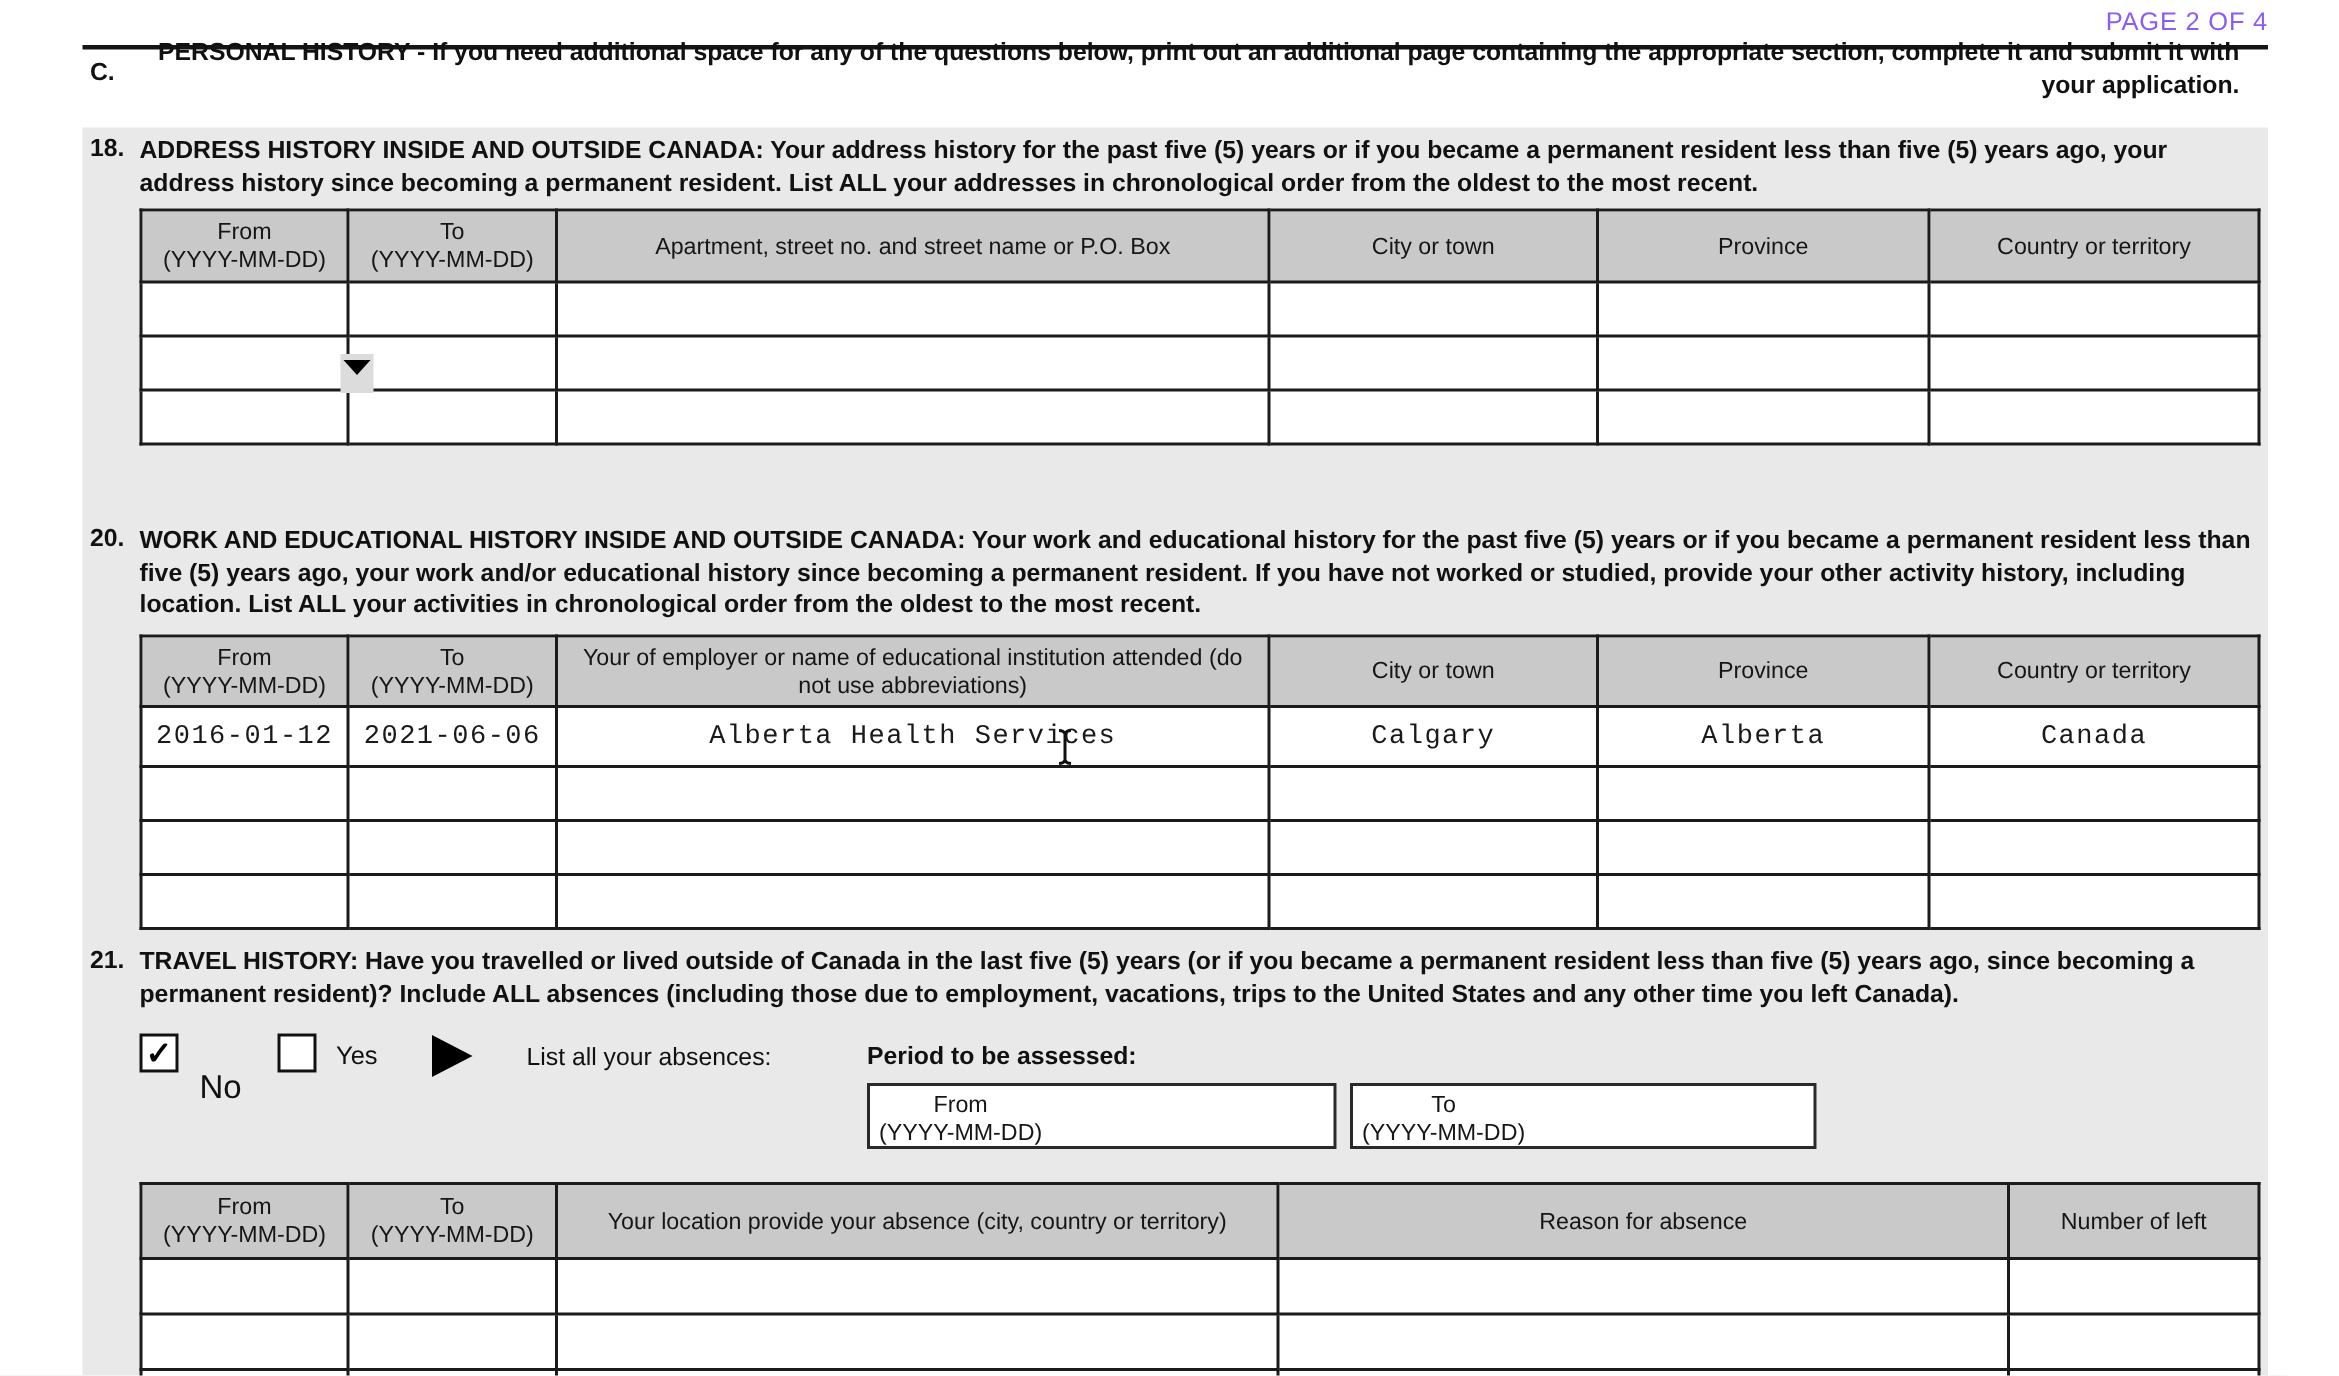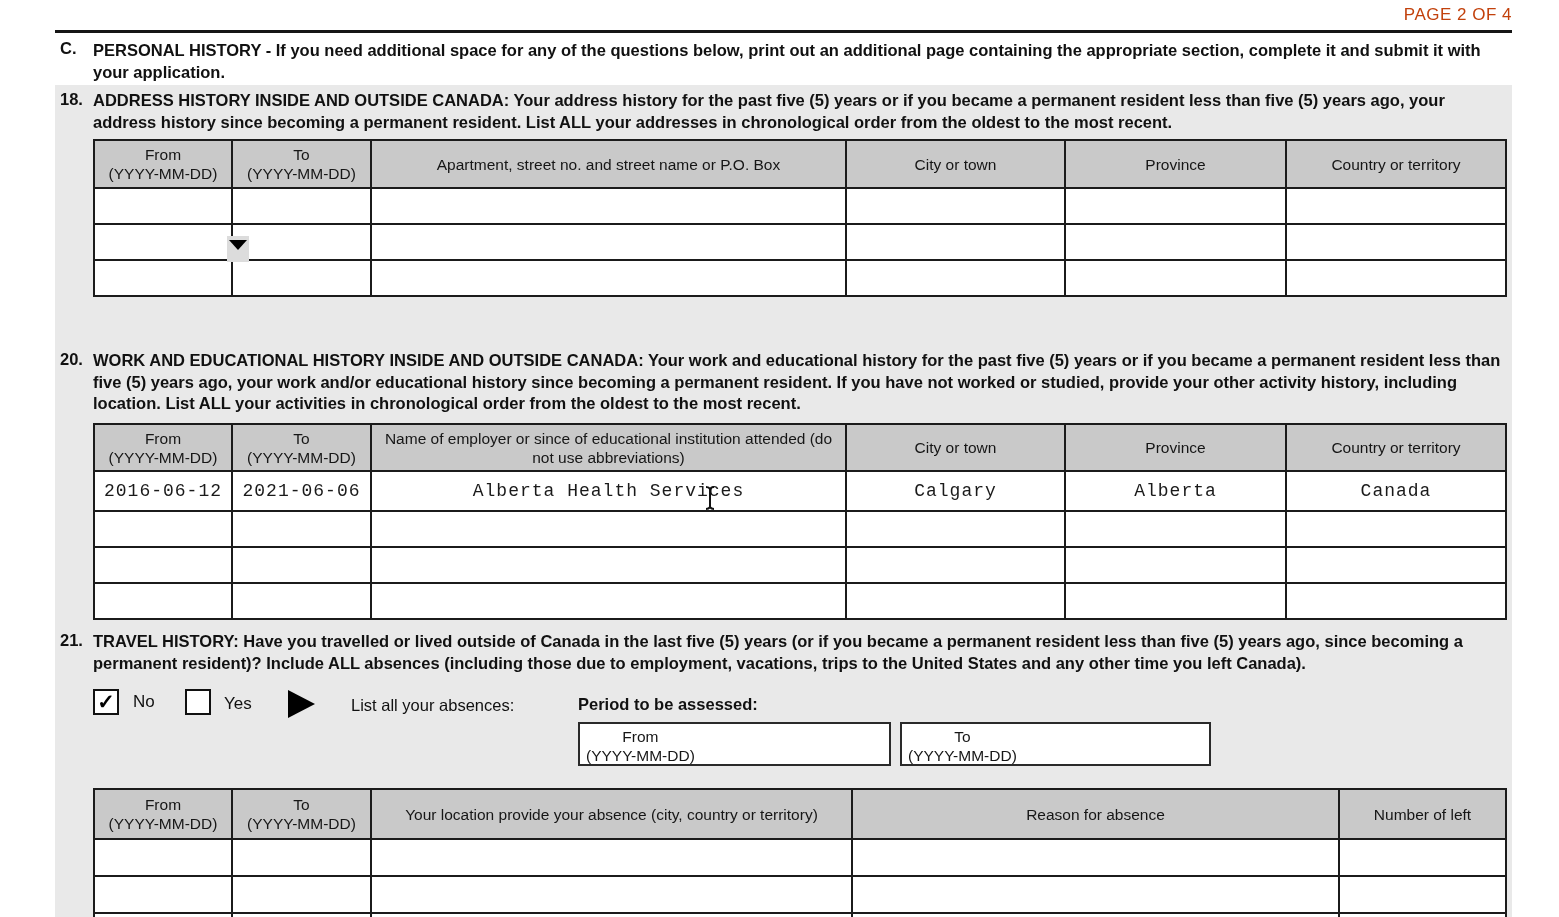--- a/index.html
+++ b/index.html
@@ -6,30 +6,30 @@
   body{
     width:1559px;height:917px;overflow:hidden;position:relative;
     background:#ffffff;
     font-family:"Liberation Sans", sans-serif;
     color:#111;
   }
   .abs{position:absolute;}
   
   #page-indicator{
     top:5px;left:1150px;width:362px;text-align:right;
-    font-size:17px;letter-spacing:.5px;color:#c2410c;
+    font-size:17px;letter-spacing:.5px;color:#8b5cf6;
   }
   #top-rule{top:30px;left:55px;width:1457px;height:3px;background:#151515;}
   
   #gray-region{top:85px;left:55px;width:1457px;height:832px;background:#e9e9e9;}
   
   .qnum{font-weight:bold;font-size:16.5px;}
   .qtext{font-weight:bold;font-size:16.5px;line-height:21.5px;}
   #c-num{top:39px;left:60px;}
-  #c-text{top:39px;left:93px;width:1400px;line-height:22px;}
+  #c-text{top:24px;left:93px;width:1400px;line-height:22px;text-align:right;}
   #q19-num{top:90px;left:60px;}
   #q19-text{top:90px;left:93px;width:1395px;}
   #q20-num{top:350px;left:60px;}
   #q20-text{top:350px;left:93px;width:1415px;}
   #q21-num{top:631px;left:60px;}
   #q21-text{top:631px;left:93px;width:1395px;}
   
   table{border-collapse:collapse;table-layout:fixed;background:#fff;}
   th,td{border:2px solid #1b1b1b;padding:0 4px;overflow:hidden;}
   th{
@@ -44,21 +44,21 @@
   #t19{top:139px;left:93px;width:1412px;}
   #t20{top:423px;left:93px;width:1412px;}
   #t21{top:788px;left:93px;width:1412px;}
   
   .checkbox{
     width:26px;height:26px;background:#fff;border:2.5px solid #111;
     display:flex;align-items:center;justify-content:center;
     font-size:21px;font-weight:bold;color:#000;box-sizing:border-box;
   }
   #no-checkbox{top:689px;left:93px;}
-  #no-label{top:692px;left:133px;font-size:17px;}
+  #no-label{top:712px;left:133px;font-size:22px;}
   #yes-checkbox{top:689px;left:185px;}
   #yes-label{top:694px;left:224px;font-size:17px;}
   #arrow-right{
     top:690px;left:288px;width:0;height:0;
     border-left:27px solid #000;border-top:14px solid transparent;border-bottom:14px solid transparent;
   }
   #list-absences-label{top:696px;left:351px;font-size:16.5px;}
   #period-label{top:695px;left:578px;font-size:16.5px;font-weight:bold;}
   
   .period-box{
@@ -150,27 +150,27 @@
       <col style="width:219px">
       <col style="width:221px">
       <col style="width:220px">
     </colgroup>
   <tbody>
       <tr style="height:47px">
     <th>From
 (YYYY-MM-DD)</th>
     <th>To
 (YYYY-MM-DD)</th>
-    <th>Name of employer or since of educational institution attended (do not use abbreviations)</th>
+    <th>Your of employer or name of educational institution attended (do not use abbreviations)</th>
     <th>City or town</th>
     <th>Province</th>
     <th>Country or territory</th>
   </tr>
   <tr style="height:40px">
-    <td>2016-06-12</td>
+    <td>2016-01-12</td>
     <td>2021-06-06</td>
     <td>Alberta Health Services</td>
     <td>Calgary</td>
     <td>Alberta</td>
     <td>Canada</td>
   </tr>
   <tr style="height:36px">
     <td></td>
     <td></td>
     <td></td>

